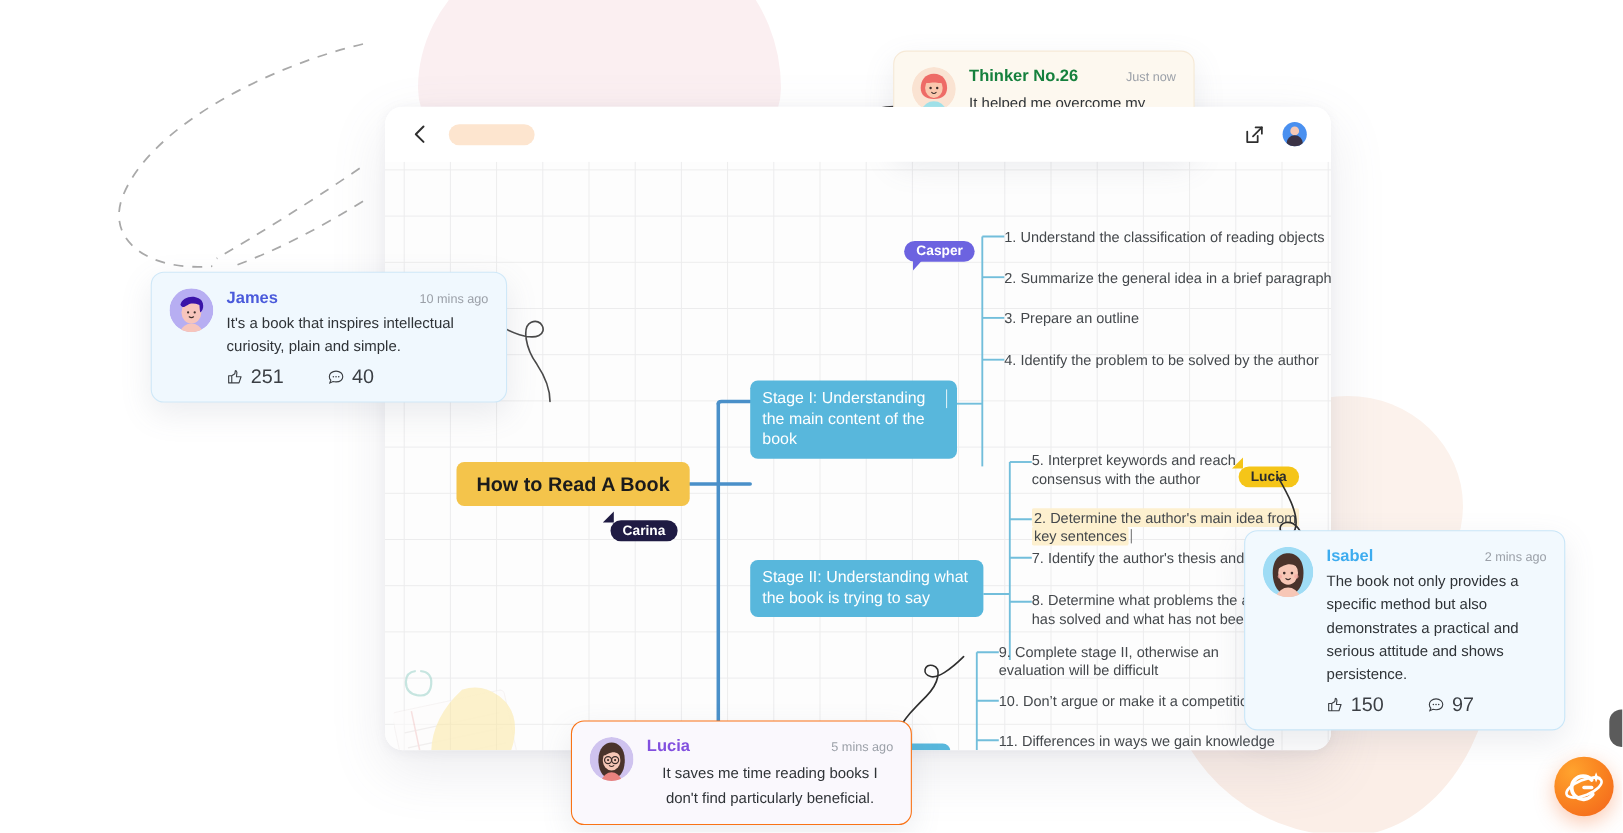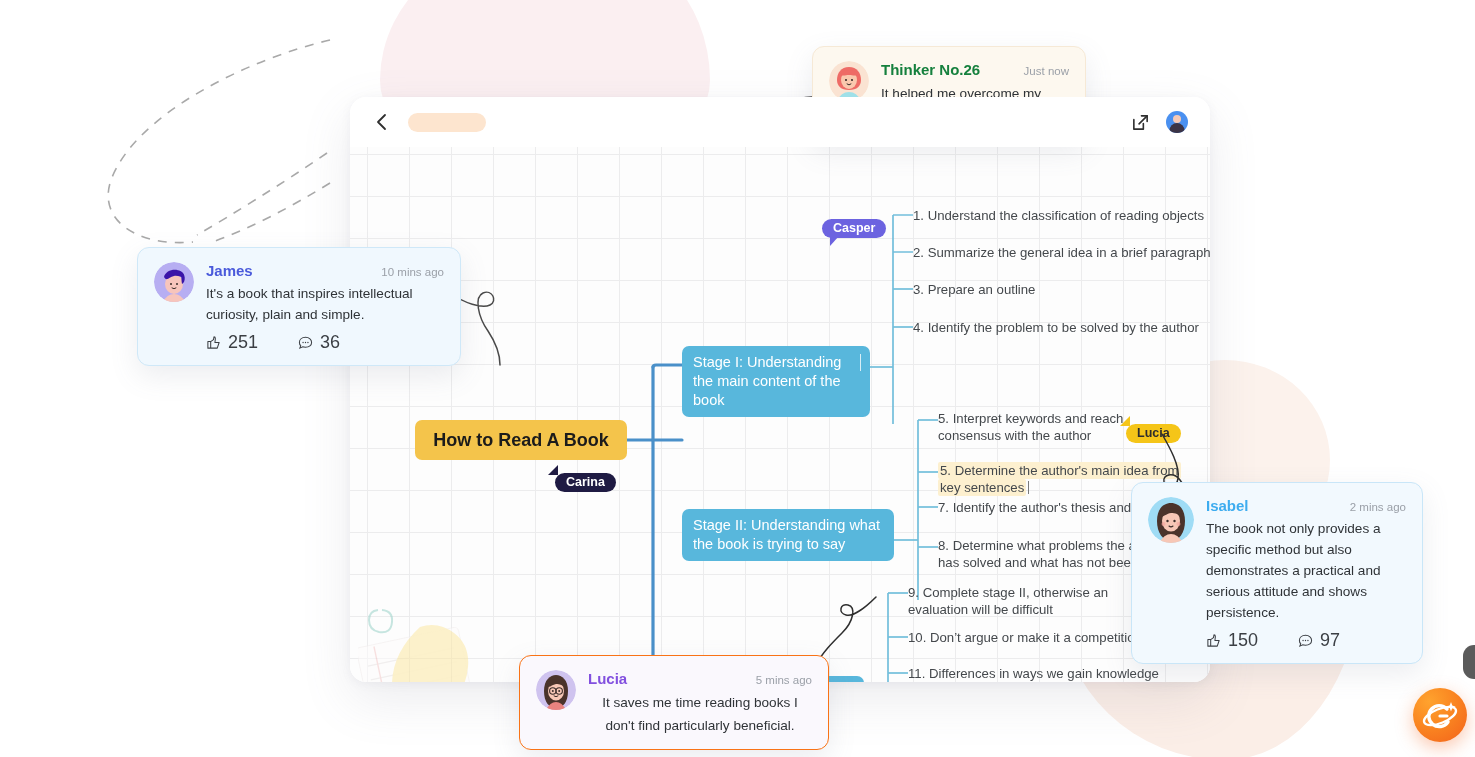--- a/index.html
+++ b/index.html
@@ -282,21 +282,21 @@
         <div class="tag tag-casper">Casper</div>
 
         <div class="leaf" style="left:563px; top:60px; width:300px;">1. Understand the classification of reading objects</div>
         <div class="leaf" style="left:563px; top:97px; width:300px;">2. Summarize the general idea in a brief paragraph</div>
         <div class="leaf" style="left:563px; top:134px; width:300px;">3. Prepare an outline</div>
         <div class="leaf" style="left:563px; top:172px; width:300px;">4. Identify the problem to be solved by the author</div>
 
         <div class="node node-stage node-s2">Stage II: Understanding what the book is trying to say</div>
 
         <div class="leaf" style="left:588px; top:263px; width:250px;">5. Interpret keywords and reach consensus with the author</div>
-        <div class="leaf" style="left:588px; top:315px; width:248px;"><span class="hl">5. Determine the author's main idea from key sentences</span><span class="caret"></span></div>
+        <div class="leaf" style="left:588px; top:315px; width:248px;"><span class="hl">2. Determine the author's main idea from key sentences</span><span class="caret"></span></div>
         <div class="tag tag-echo">Lucia</div>
         <div class="leaf" style="left:588px; top:352px; width:290px;">7. Identify the author's thesis and re-frame it</div>
         <div class="leaf" style="left:588px; top:390px; width:252px;">8. Determine what problems the author has solved and what has not been solved</div>
 
         <div class="node node-stage node-s3">Stage III: Evaluating the book carefully</div>
 
         <div class="leaf" style="left:558px; top:437px; width:210px;">9. Complete stage II, otherwise an evaluation will be difficult</div>
         <div class="leaf" style="left:558px; top:482px; width:290px;">10. Don’t argue or make it a competition</div>
         <div class="leaf" style="left:558px; top:518px; width:256px;">11. Differences in ways we gain knowledge personal opinions</div>
 
@@ -365,21 +365,21 @@
           </svg>
           <span>251</span>
         </span>
         <span class="stat">
           <svg width="15" height="15" viewBox="0 0 16 16">
             <path d="M8 2.5 C12 2.5 14.5 5 14.5 8 C14.5 11 12 13 8 13 C6.8 13 5.8 12.9 5 12.6 L2 14 L2.9 11.4 C1.9 10.5 1.5 9.3 1.5 8 C1.5 5 4 2.5 8 2.5 z" fill="none" stroke="#3b3f44" stroke-width="1.1"></path>
             <circle cx="5.4" cy="8" r="0.75" fill="#3b3f44"></circle>
               <circle cx="8" cy="8" r="0.75" fill="#3b3f44"></circle>
               <circle cx="10.6" cy="8" r="0.75" fill="#3b3f44"></circle>
           </svg>
-          <span>36</span>
+          <span>40</span>
         </span>
       </div>
     </div>
   </div>
 
   <div class="card card-isabel">
     <div class="avatar lg">
       <svg viewBox="0 0 46 46" width="46" height="46">
         <circle cx="23" cy="23" r="23" fill="#9fdcf5"></circle>
         <path d="M9 24 C9 11 16 6 23 6 C30 6 37 11 37 24 C37 36 31 44 23 44 C15 44 9 36 9 24 z" fill="#4a332b"></path>

